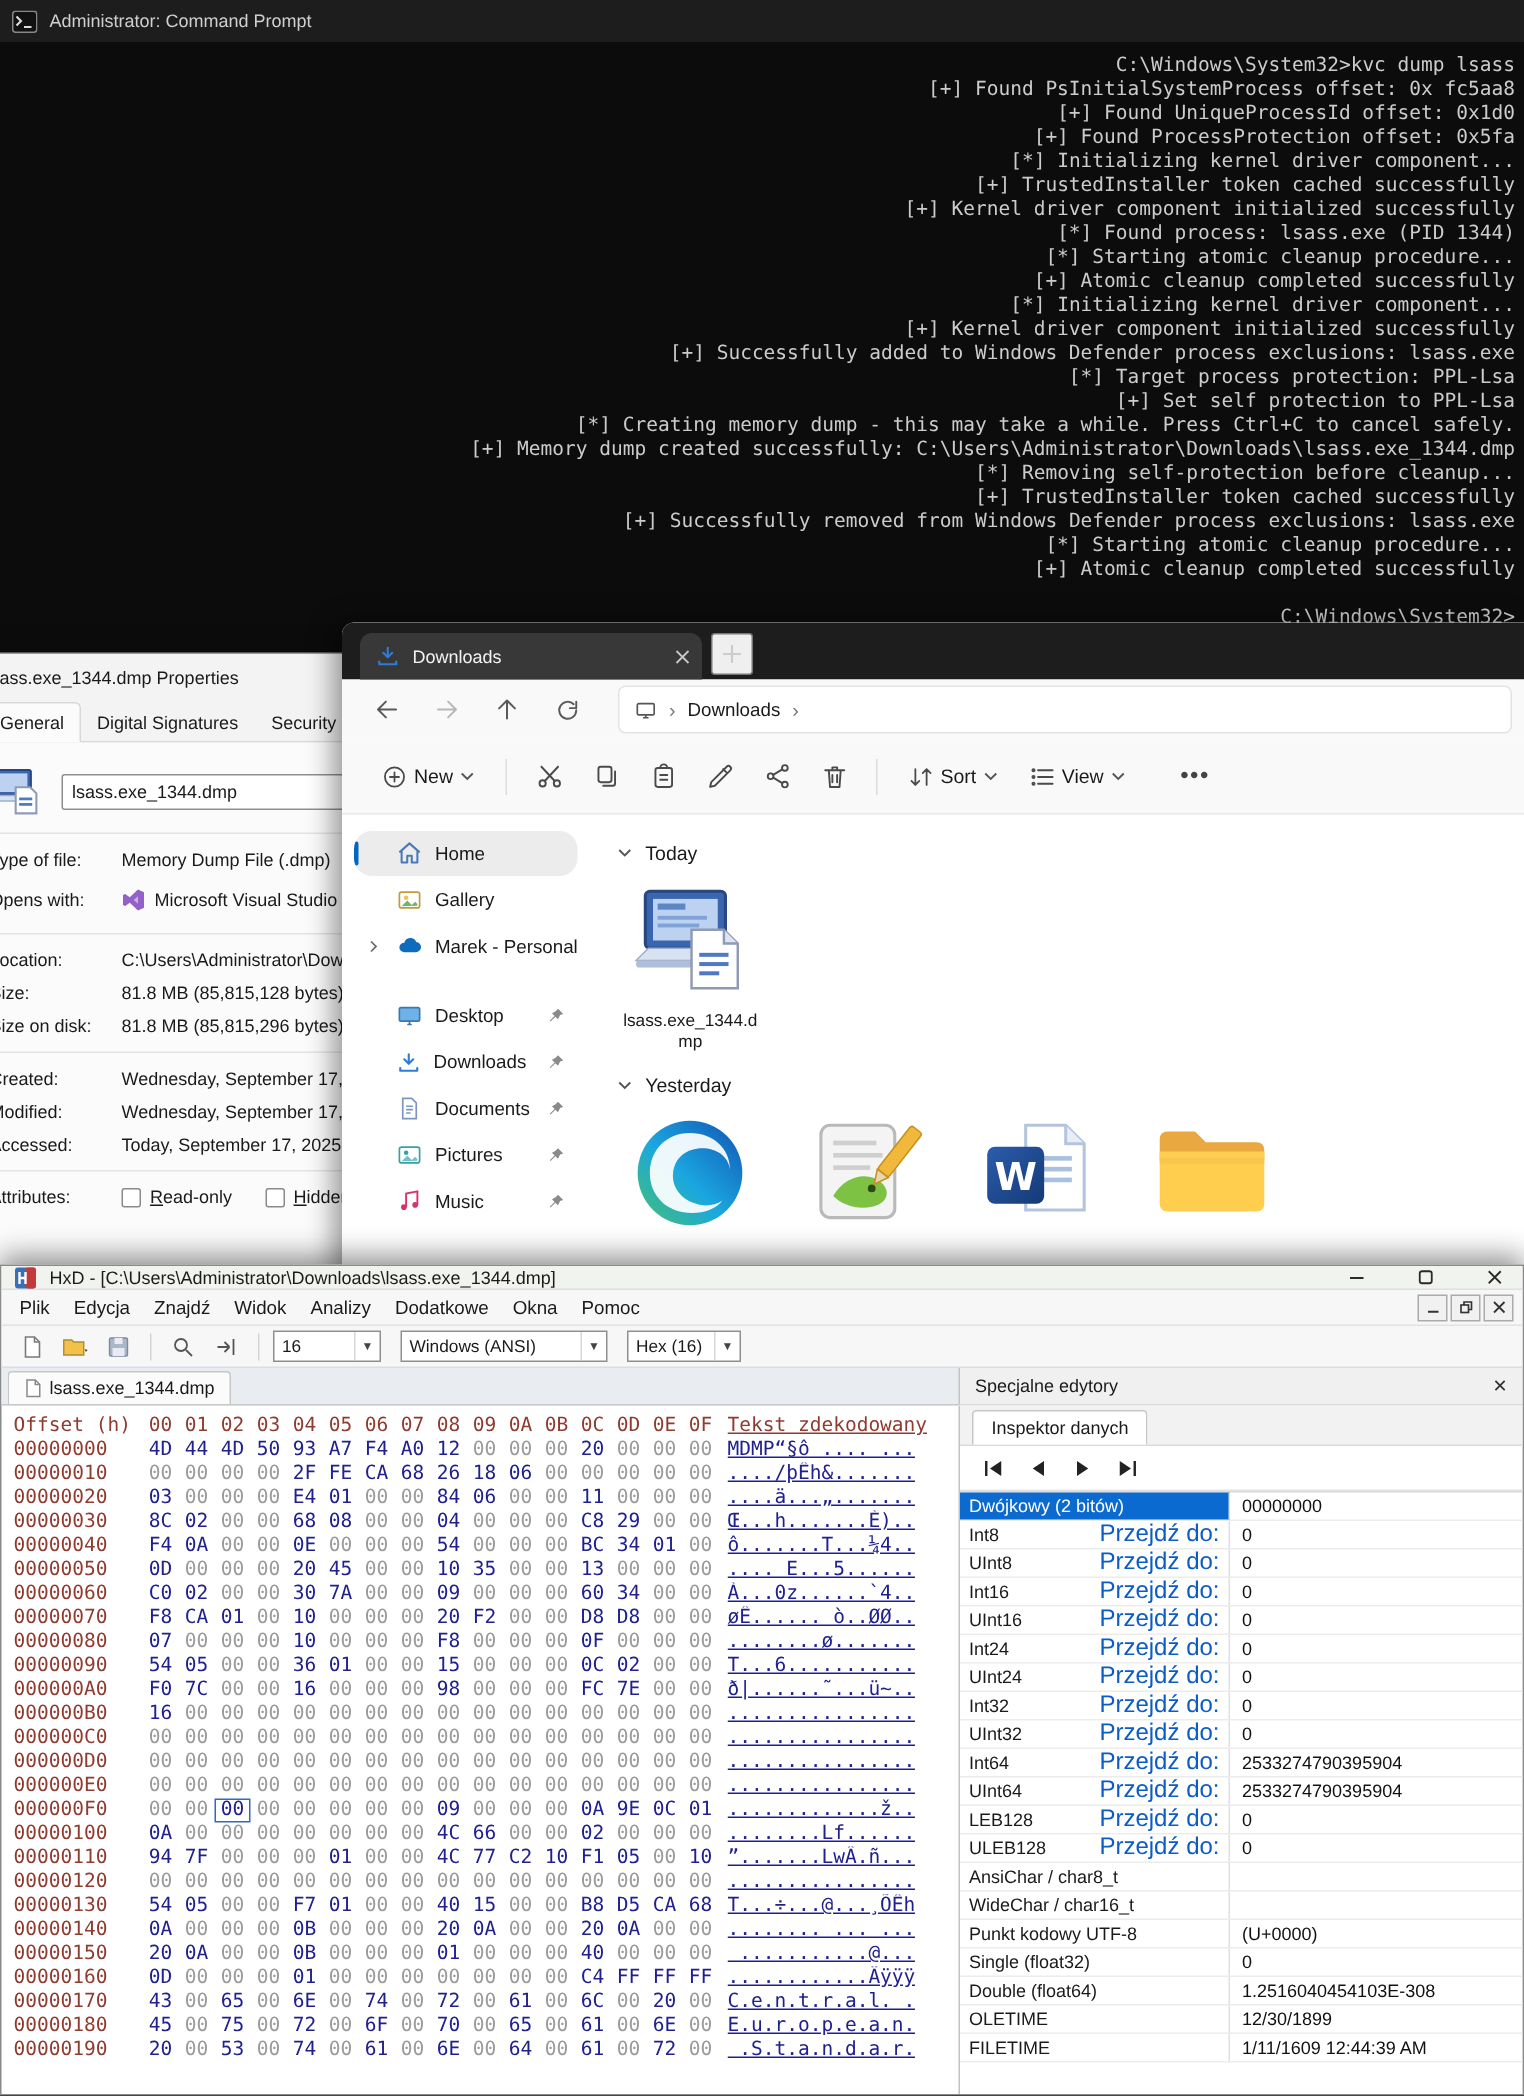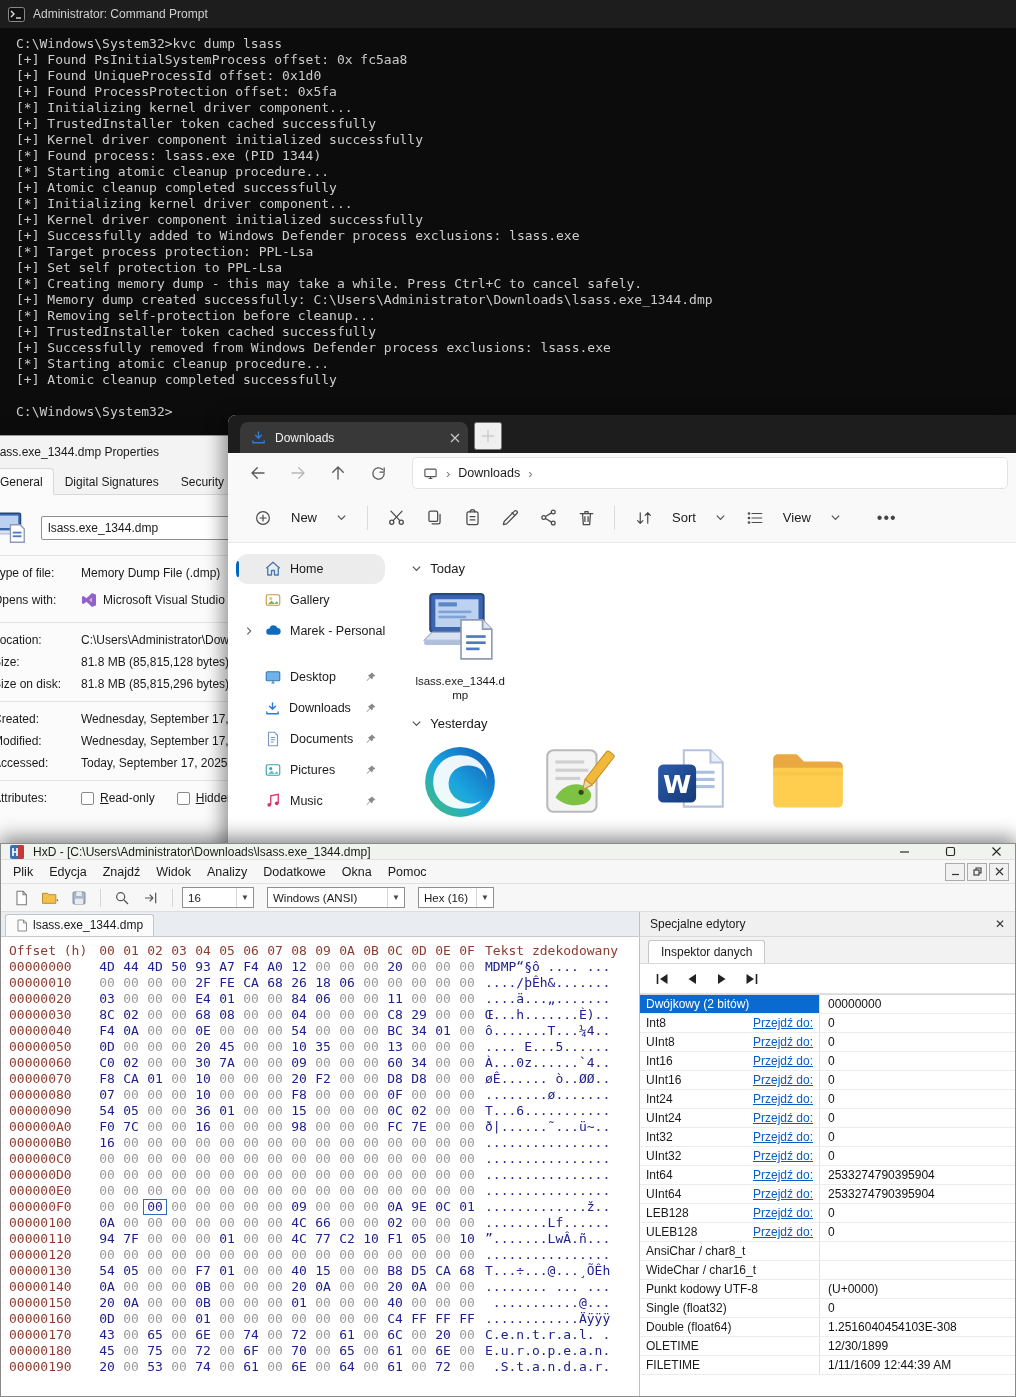--- a/index.html
+++ b/index.html
@@ -5,21 +5,21 @@
   *{margin:0;padding:0;box-sizing:border-box}
   body{background:#444;font-family:"Liberation Sans",sans-serif;}
   #screen{position:relative;width:1016px;height:1397px;overflow:hidden;background:#0c0c0c;}
   .ic{display:inline-flex;align-items:center;justify-content:center;flex:0 0 auto}
   .ic svg{display:block}
 
   
   #cmd{position:absolute;left:0;top:0;width:1016px;height:600px;z-index:1;background:#0c0c0c;}
   #cmd .titlebar{height:28px;background:#1d1d1d;display:flex;align-items:center;gap:8px;padding-left:8px;}
   #cmd .titlebar .title{font-size:12px;color:#cfcfcf;}
-  #cmd .console{padding:8px 16px;}
+  #cmd .console{padding:8px 6px;text-align:right;}
   .cline{white-space:pre;font:13px/16px "DejaVu Sans Mono",monospace;color:#cccccc;min-height:16px;}
 
   
   #props{position:absolute;left:-24px;top:435px;width:372px;height:430px;z-index:2;background:#f3f3f3;
          border:1px solid #9b9b9b;border-radius:8px 8px 0 0;box-shadow:0 10px 26px rgba(0,0,0,.45);overflow:hidden;}
   #props .titlebar{height:32px;display:flex;align-items:center;padding-left:14px;font-size:12px;color:#1a1a1a;background:#f3f3f3;}
   .ptabbar{padding:0 0 0 12px;border-bottom:1px solid #d8d8d8;white-space:nowrap;}
   .ptab{display:inline-block;font-size:12px;color:#1a1a1a;padding:6px 10px 5px;border:1px solid transparent;margin-bottom:-1px;cursor:default;}
   .ptab.active{background:#fbfbfb;border-color:#d8d8d8;border-bottom-color:#fbfbfb;border-radius:4px 4px 0 0;}
   .props-content{background:#fbfbfb;padding-top:8px;height:100%;}
@@ -39,21 +39,21 @@
   .tabstrip{height:38px;background:#1d1d1d;display:flex;align-items:flex-end;padding-left:12px;}
   .etab{height:31px;width:228px;background:#383838;border-radius:8px 8px 0 0;display:flex;align-items:center;gap:8px;padding:0 8px 0 10px;}
   .etab .label{font-size:12px;color:#f2f2f2;flex:1;}
   .newtab{width:28px;height:28px;display:flex;align-items:center;justify-content:center;margin:0 0 3px 6px;}
   .addressrow{height:40px;background:#f9f9f9;display:flex;align-items:center;padding-left:10px;}
   .navbtn{width:40px;height:32px;display:flex;align-items:center;justify-content:center;background:none;border:none;}
   .bcbox{flex:1;height:32px;margin:0 8px 0 14px;background:#fff;border:1px solid #e3e3e3;border-radius:5px;display:flex;align-items:center;gap:8px;padding:0 10px;}
   .bcsep{color:#777;font-size:13px;}
   .bcitem{font-size:12.5px;color:#1a1a1a;}
   .cmdbar{height:50px;background:#f9f9f9;border-bottom:1px solid #e8e8e8;display:flex;align-items:center;padding-left:16px;}
-  .pillbtn{display:flex;align-items:center;gap:19px;background:none;border:none;padding:8px 10px;border-radius:4px;font-size:13px;color:#1a1a1a;font-family:"Liberation Sans",sans-serif;}
+  .pillbtn{display:flex;align-items:center;gap:4px;background:none;border:none;padding:8px 10px;border-radius:4px;font-size:13px;color:#1a1a1a;font-family:"Liberation Sans",sans-serif;}
   .vdiv{width:1px;height:24px;background:#dcdcdc;margin:0 10px;}
   .tbtn{width:36px;height:36px;display:flex;align-items:center;justify-content:center;background:none;border:none;border-radius:4px;}
   #tb-icons{display:flex;align-items:center;gap:2px;}
   .morebtn{background:none;border:none;font-size:16px;color:#444;margin-left:26px;letter-spacing:1px;}
   .ebody{display:flex;height:100%;}
   .sidebar{flex:0 0 162px;padding-top:10px;}
   .nav-item{position:relative;height:30px;margin:1px 8px;border-radius:4px;display:flex;align-items:center;padding-left:6px;gap:8px;overflow:hidden;}
   .nav-item.selected{background:#ececec;border-radius:12px;}
   .nav-item.selected::before{content:"";position:absolute;left:0;top:7px;width:3px;height:16px;border-radius:2px;background:#0067c0;}
   .nav-item.spacer{margin-top:16px;}
@@ -89,31 +89,31 @@
   .panelhdr{flex:1;background:#f0f0f0;border-left:1px solid #c2c2c2;border-bottom:1px solid #d9d9d9;display:flex;align-items:center;padding:0 10px;font-size:12px;color:#1a1a1a;}
   .panelx{margin-left:auto;background:none;border:none;font-size:12px;color:#333;}
   .hcontent{flex:1;position:relative;overflow:hidden;}
   .hexzone{position:absolute;left:0;top:0;bottom:0;width:638px;padding:6px 0 0 8px;font:13px/16px "DejaVu Sans Mono",monospace;overflow:hidden;}
   .hexrow,.hexhead{white-space:nowrap;height:16px;}
   .off{display:inline-block;width:86px;color:#8f3b30;}
   .hexhead .off,.hexhead .b,.hexhead .txt{color:#8f3b30;}
   .b{display:inline-block;width:24px;text-align:center;color:#20208f;}
   .b.z{color:#9a9a9a;}
   .b.cur{outline:1.5px solid #2f6bbf;outline-offset:-1.5px;background:#fff;color:#20208f;}
-  .txt{display:inline-block;margin-left:6px;white-space:pre;color:#20208f;max-width:138px;overflow:hidden;vertical-align:bottom;}
+  .txt{display:inline-block;margin-left:6px;white-space:pre;color:#20208f;max-width:138px;overflow:hidden;vertical-align:bottom;text-decoration:underline;}
   .insp{position:absolute;left:638px;right:0;top:0;bottom:0;border-left:1px solid #c2c2c2;background:#fff;display:flex;flex-direction:column;}
   .insp-tabrow{height:27px;background:#f2f2f2;border-bottom:1px solid #d9d9d9;display:flex;align-items:flex-end;padding-left:8px;}
   .insp-tab{background:#fff;border:1px solid #c6c6c6;border-bottom:none;border-radius:3px 3px 0 0;font-size:12px;padding:4px 12px;color:#1a1a1a;}
   .insp-nav{height:30px;display:flex;align-items:center;gap:6px;padding-left:10px;border-bottom:1px solid #e3e3e3;}
   .inavbtn{background:none;border:none;display:flex;align-items:center;justify-content:center;width:24px;height:22px;}
   .insp-grid{border-top:1px solid #d9d9d9;}
   .irow{display:flex;height:19px;border-bottom:1px solid #ececec;font-size:12px;align-items:stretch;}
   .iname{flex:0 0 180px;display:flex;justify-content:space-between;align-items:center;padding:0 6px;border-right:1px solid #e0e0e0;color:#1a1a1a;white-space:nowrap;overflow:hidden;}
   .iname.sel{background:#0a6ad0;color:#fff;}
-  .goto{color:#0b5cc4;text-decoration:underline;font-size:12px;margin-left:20px;}
+  .goto{color:#0b5cc4;font-size:16px;margin-left:20px;}
   .ival{flex:1;display:flex;align-items:center;padding-left:8px;color:#111;white-space:nowrap;overflow:hidden;}
 </style>
 </head>
 <body>
 
 <div id="screen">
 
   <section id="cmd" class="window">
     <div class="titlebar">
       <span class="ic">

